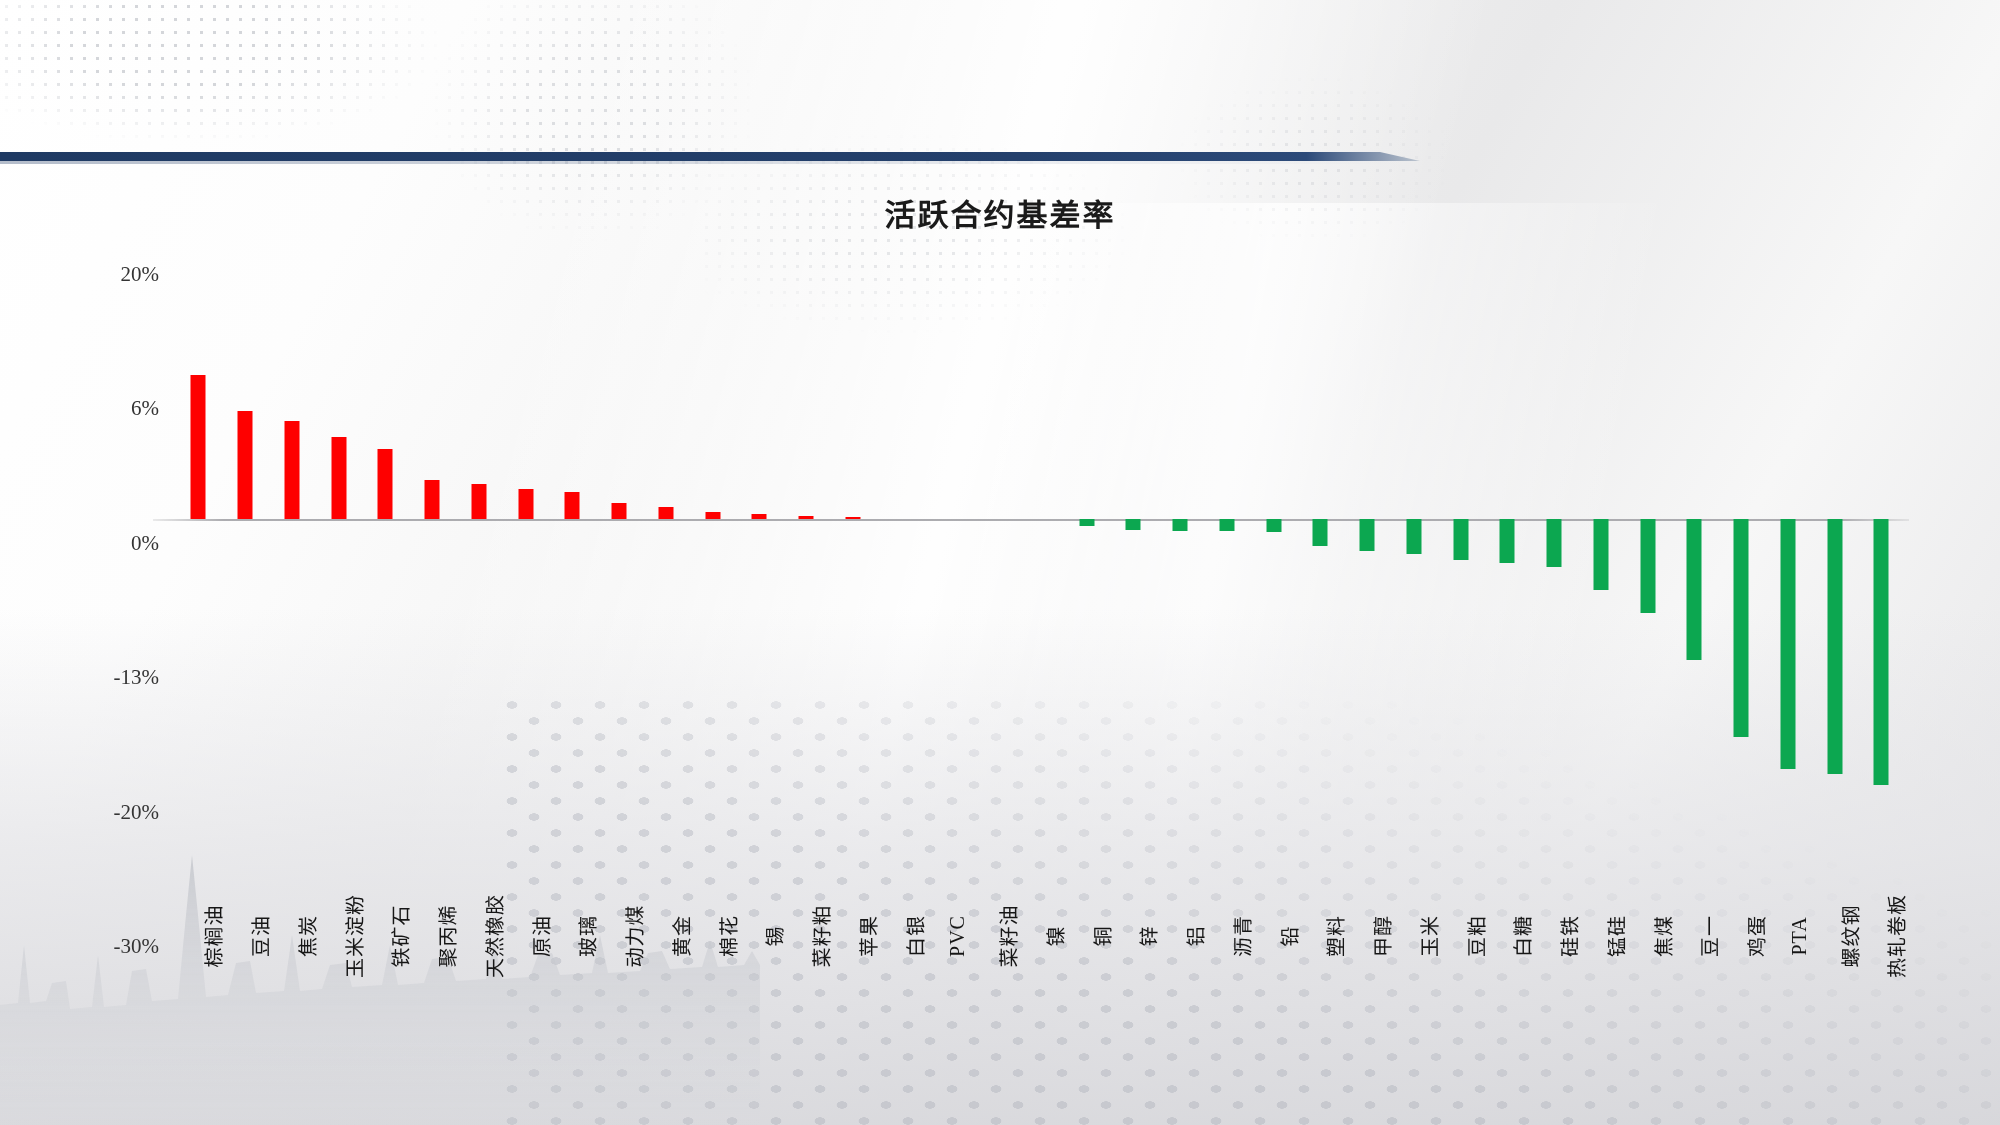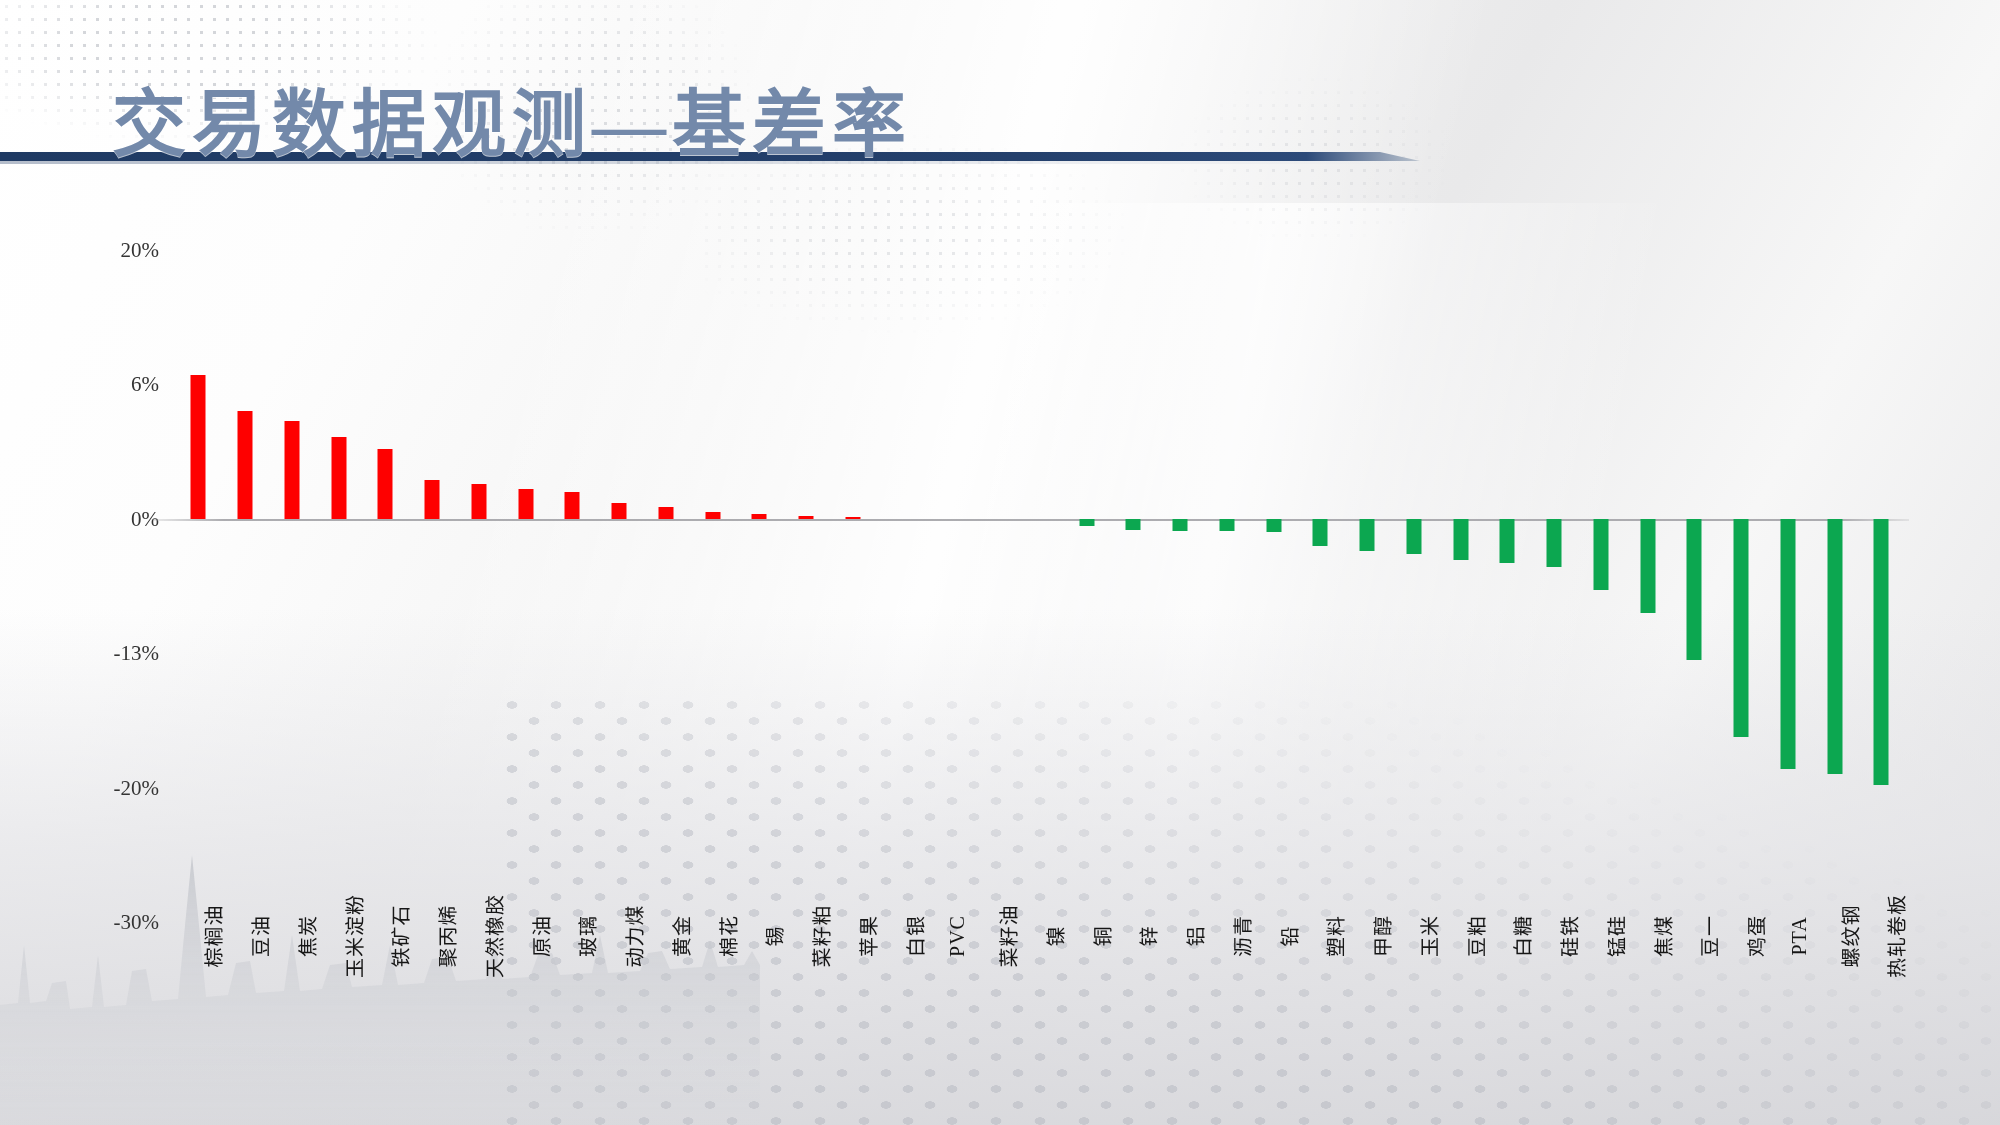--- a/index.html
+++ b/index.html
@@ -99,20 +99,21 @@
   }
   
   #plot{
     position:absolute;left:175px;top:60px;width:1730px;height:672px;
   }
   .ytick{
     position:absolute;right:100%;margin-right:16px;
     transform:translateY(-50%);
     font-size:21px;color:#343434;white-space:nowrap;
     font-family:"Liberation Serif","DejaVu Serif",serif;
+    margin-top:24px;
   }
   .zero-line{
     position:absolute;left:-22px;width:1756px;height:2px;
     background:linear-gradient(90deg,rgba(176,176,178,.25),rgba(168,168,172,.95) 4%,rgba(168,168,172,.95) 96%,rgba(176,176,178,.25));
   }
   #bars{
     position:absolute;left:0;top:0;width:100%;height:100%;
     display:flex;align-items:flex-start;
   }
   .bar-slot{
@@ -161,23 +162,23 @@
       L228,200 L236,168 L250,166 L256,198 L284,196 L292,140 L300,196 L322,194 L330,170 L346,168 L352,192
       L382,190 L390,150 L398,190 L424,188 L432,164 L448,162 L456,186 L486,184 L494,146 L502,184
       L530,182 L538,160 L552,158 L560,180 L592,178 L600,140 L608,178 L640,176 L648,158 L662,156 L670,174
       L702,172 L710,146 L718,172 L744,170 L752,156 L760,170 L760,330 Z"></path>
   </svg>
 
   <div id="header-band">
     <div class="header-rule"></div>
     <div class="header-rule-2"></div>
   </div>
-  <h1 id="page-title">交易数据观测—基差率</h1>
 
   <div id="chart-area">
+    <div id="chart-title">活跃合约基差率</div>
 
     <div id="plot">
       <div id="yticks">
           <div class="ytick" style="top: 0px;">20%</div>
           <div class="ytick" style="top: 134.4px;">6%</div>
           <div class="ytick" style="top: 268.8px;">0%</div>
           <div class="ytick" style="top: 403.2px;">-13%</div>
           <div class="ytick" style="top: 537.6px;">-20%</div>
           <div class="ytick" style="top: 672px;">-30%</div>
         </div>

